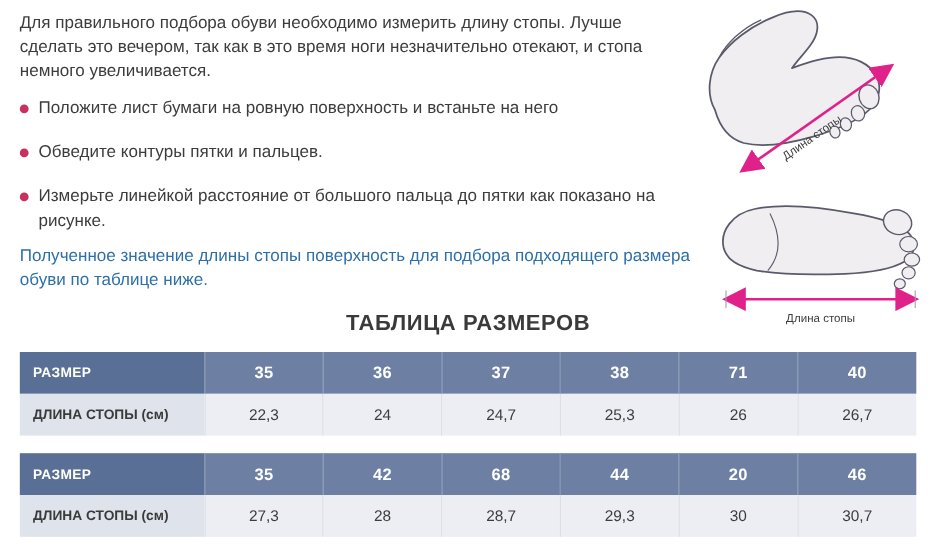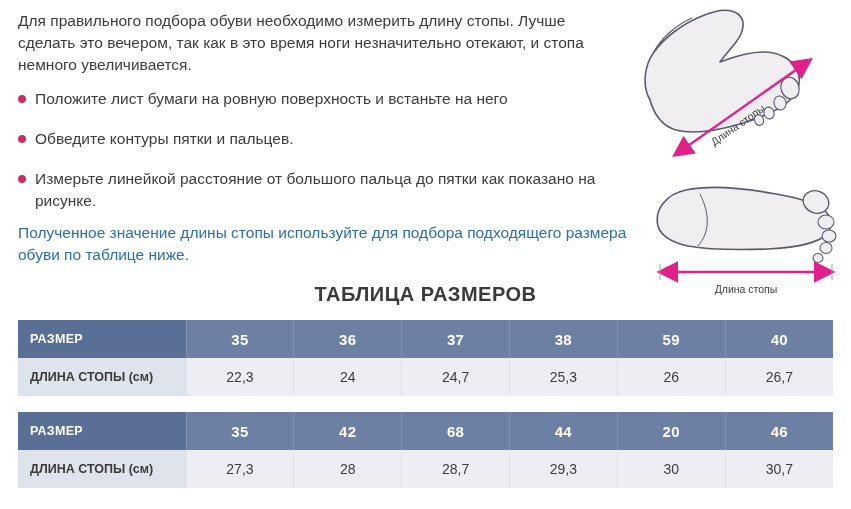--- a/index.html
+++ b/index.html
@@ -198,21 +198,21 @@
       <div class="bullet">
         <span class="dot"></span>
         <span>Обведите контуры пятки и пальцев.</span>
       </div>
       <div class="bullet">
         <span class="dot"></span>
         <span>Измерьте линейкой расстояние от большого пальца до пятки как показано на рисунке.</span>
       </div>
     </div>
 
-    <div class="note">Полученное значение длины стопы используйте для подбора подходящего размера обуви по таблице ниже.</div>
+    <div class="note">Полученное значение длины стопы поверхность для подбора подходящего размера обуви по таблице ниже.</div>
 
     <svg class="illus-side" viewBox="0 0 231 180">
 
       <path d="M30 100
                C 22 86, 24 66, 34 52
                C 44 38, 62 24, 82 16
                C 96 10, 110 8, 118 14
                C 126 20, 124 32, 116 42
                C 110 50, 104 56, 100 62
                C 113 57, 130 52, 143 52
@@ -284,21 +284,21 @@
         <col class="col-size">
         <col class="col-size">
     </colgroup>
     <tbody>
       <tr class="hdr-row">
         <th class="label-cell">РАЗМЕР</th>
         <th class="size-cell">35</th>
         <th class="size-cell">36</th>
         <th class="size-cell">37</th>
         <th class="size-cell">38</th>
-        <th class="size-cell">59</th>
+        <th class="size-cell">71</th>
         <th class="size-cell">40</th>
       </tr>
       <tr class="data-row">
         <td class="label-cell">ДЛИНА СТОПЫ (см)</td>
         <td class="size-cell">22,3</td>
         <td class="size-cell">24</td>
         <td class="size-cell">24,7</td>
         <td class="size-cell">25,3</td>
         <td class="size-cell">26</td>
         <td class="size-cell">26,7</td>

